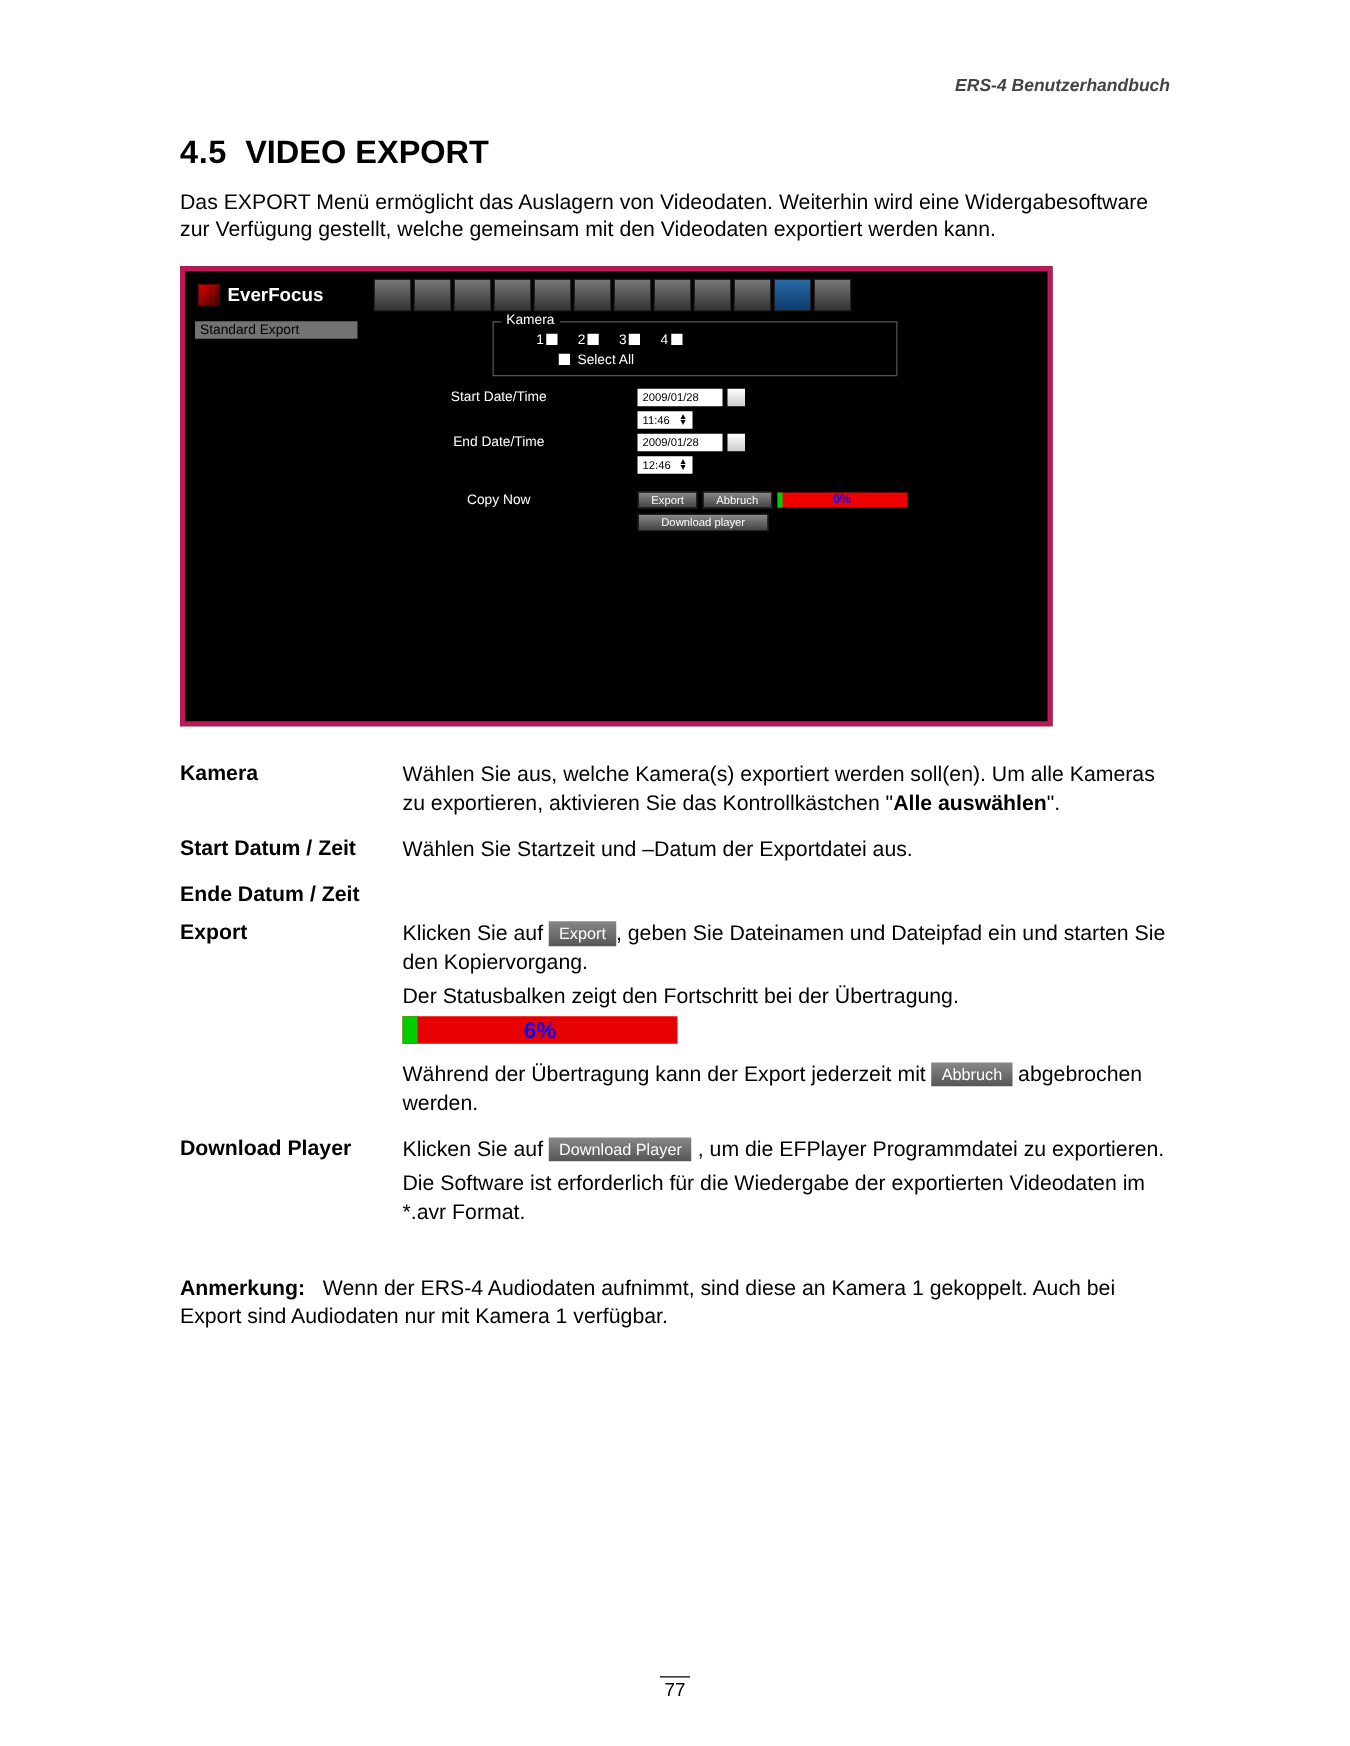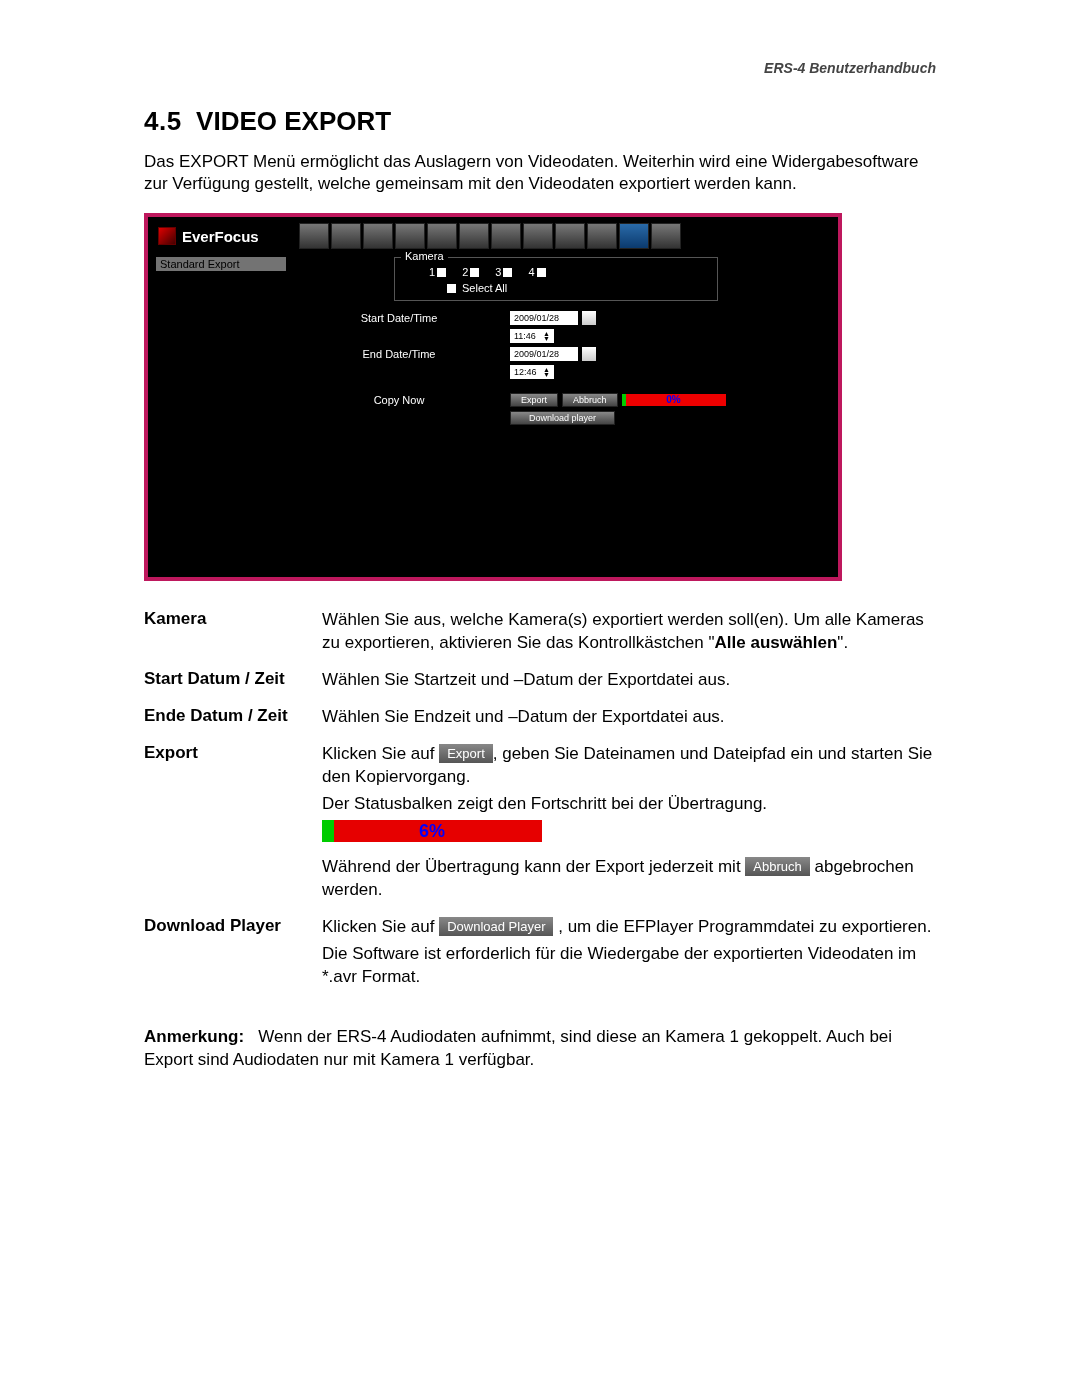--- a/index.html
+++ b/index.html
@@ -271,23 +271,20 @@
 
     <div class="defs-row">
       <div class="def-label">Start Datum / Zeit</div>
       <div class="def-body">
         <p>Wählen Sie Startzeit und –Datum der Exportdatei aus.</p>
       </div>
     </div>
 
     <div class="defs-row">
       <div class="def-label">Ende Datum / Zeit</div>
-      <div class="def-body">
-        <p>Wählen Sie Endzeit und –Datum der Exportdatei aus.</p>
-      </div>
     </div>
 
     <div class="defs-row">
       <div class="def-label">Export</div>
       <div class="def-body">
         <p>
           <span>Klicken Sie auf </span>
           <span class="inline-btn">Export</span><span>, geben Sie Dateinamen und Dateipfad ein und starten Sie den Kopiervorgang.</span>
         </p>
         <p>Der Statusbalken zeigt den Fortschritt bei der Übertragung.</p>
@@ -314,13 +311,14 @@
         <p>Die Software ist erforderlich für die Wiedergabe der exportierten Videodaten im *.avr Format.</p>
       </div>
     </div>
 
   </div>
 
   <p class="note">
     <span class="note-label">Anmerkung:</span>&nbsp;&nbsp;&nbsp;<span>Wenn der ERS-4 Audiodaten aufnimmt, sind diese an Kamera 1 gekoppelt. Auch bei Export sind Audiodaten nur mit Kamera 1 verfügbar.</span>
   </p>
 
+  <div class="page-num">77</div>
 </div>
 
 </body></html>

